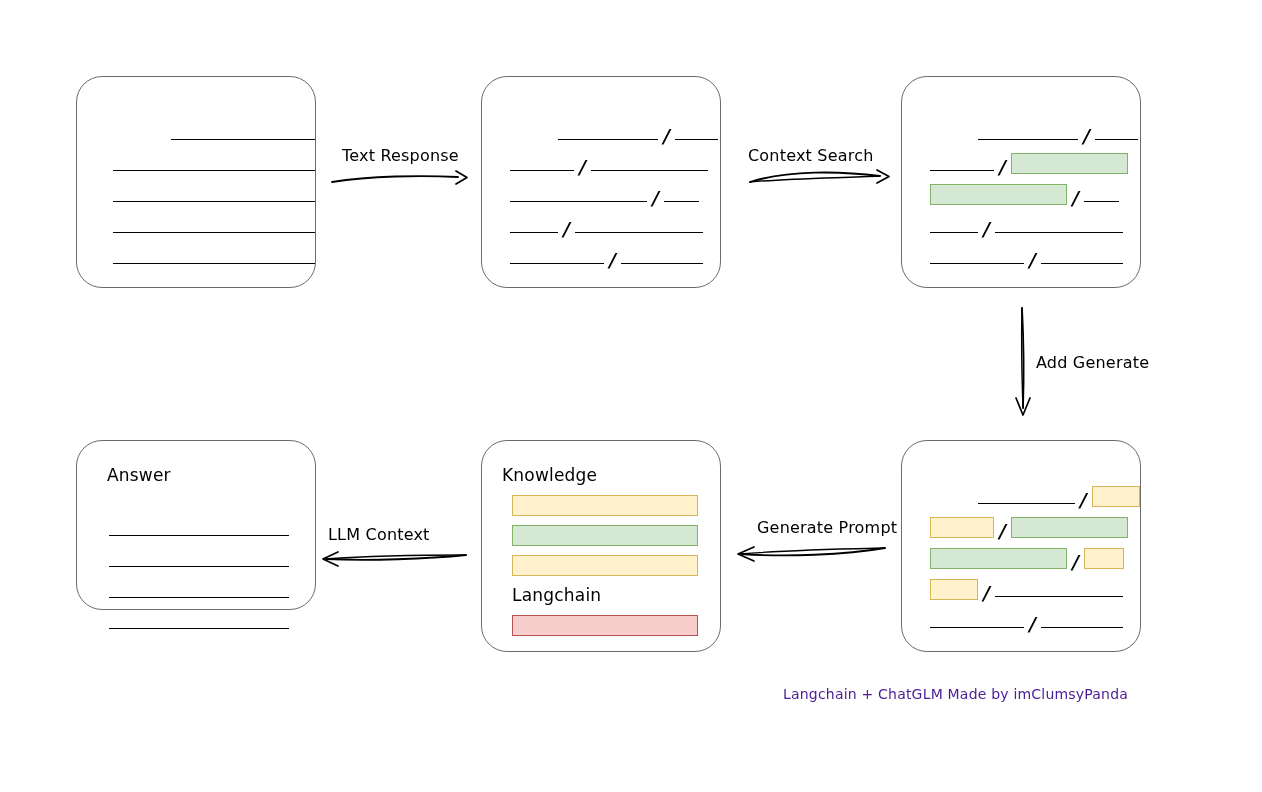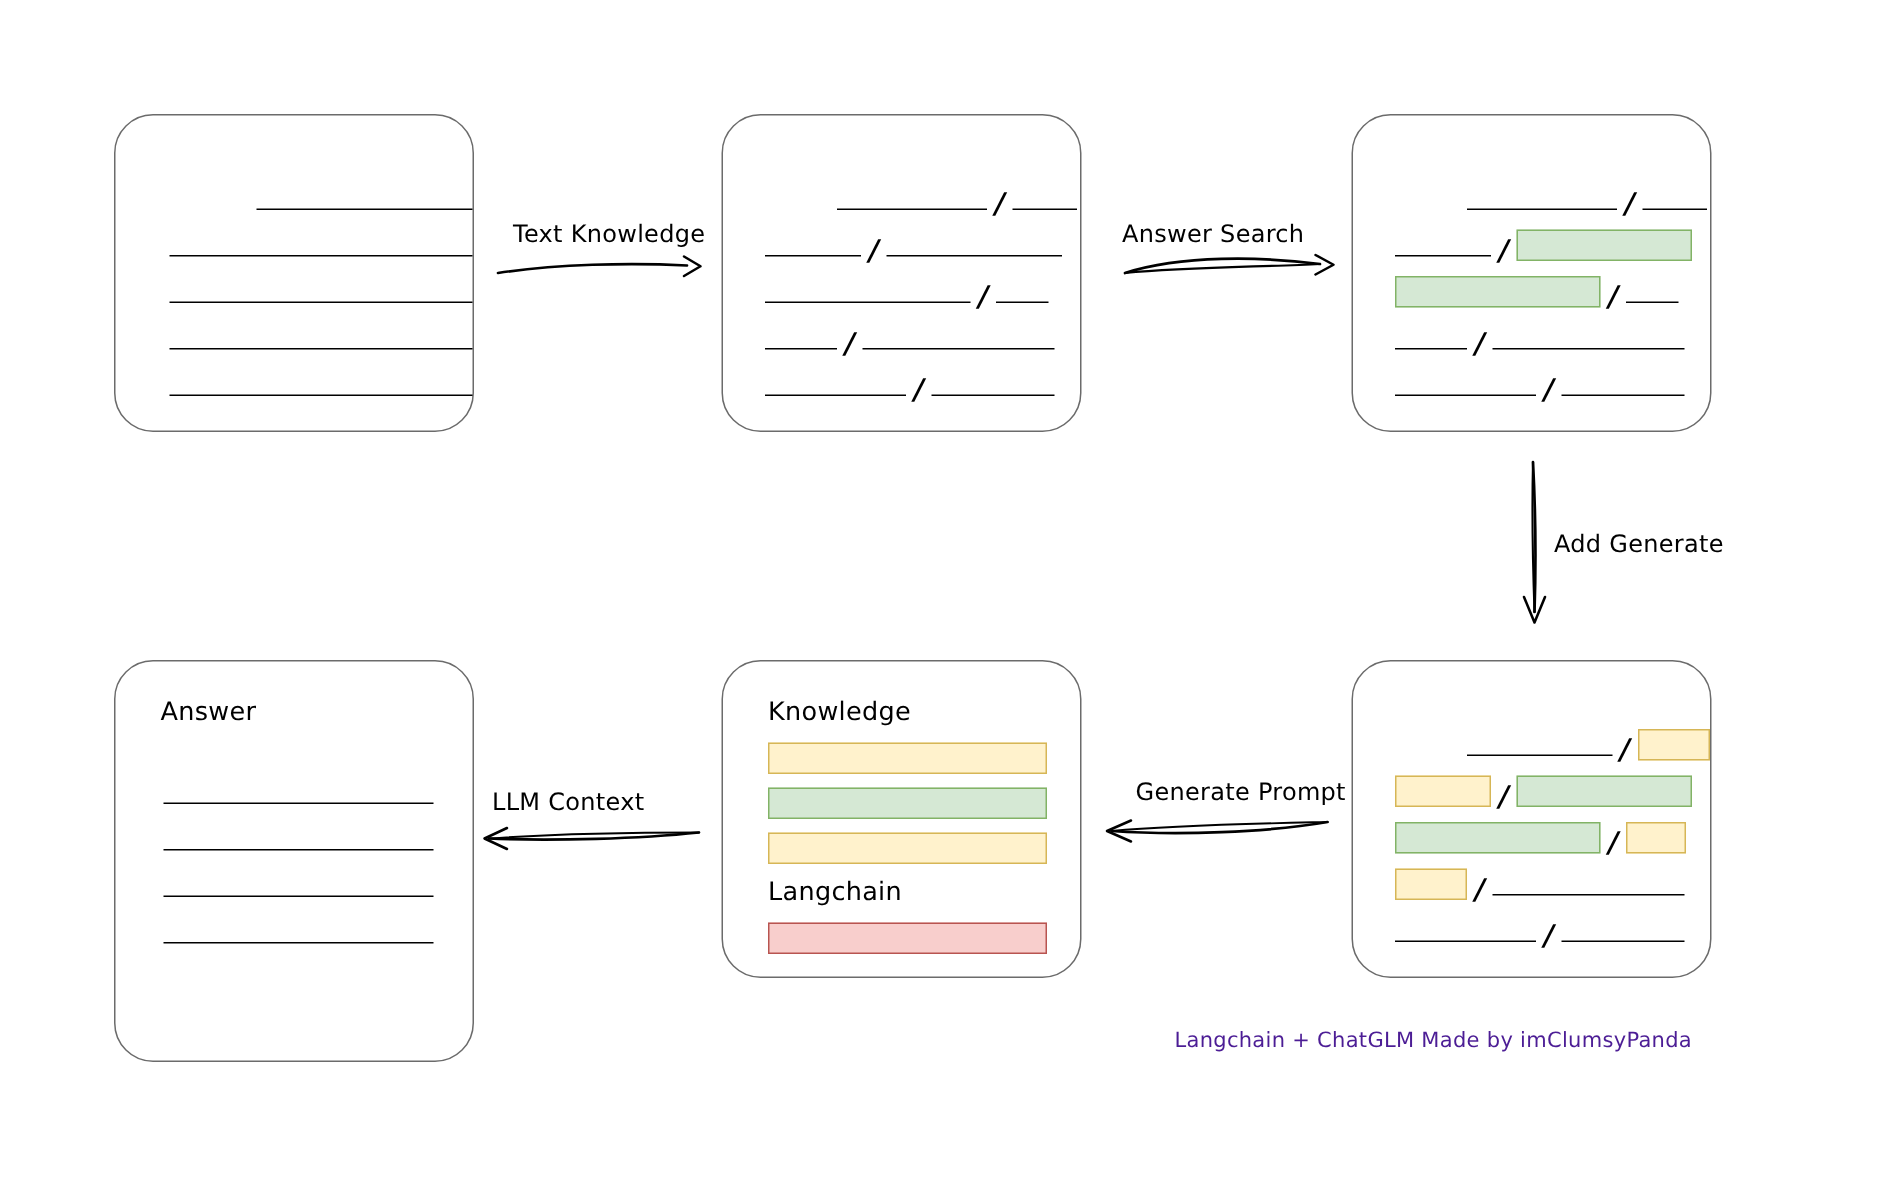--- a/index.html
+++ b/index.html
@@ -129,21 +129,21 @@
         </div>
         <div class="docrow">
           <span class="seg" style="width: 205px;"></span>
         </div>
         <div class="docrow">
           <span class="seg" style="width: 205px;"></span>
         </div>
       </div>
   </div>
 
-  <div class="edge-label" style="left:342px; top:146px;">Text Knowledge</div>
+  <div class="edge-label" style="left:342px; top:146px;">Text Response</div>
   <svg class="arrow-svg" style="left:330px; top:166px;" width="140" height="26" viewBox="0 0 140 26">
     <path d="M2,16 C40,10 90,9 128,11" stroke="#000" stroke-width="1.8" fill="none" stroke-linecap="round"></path>
     <path d="M126,5 L137,11.5 L126,18" stroke="#000" stroke-width="1.7" fill="none" stroke-linejoin="round" stroke-linecap="round"></path>
   </svg>
 
   <div class="card" style="left:481px; top:76px; width:240px; height:212px;">
     <div class="doclines" style="left:28px; top:32px;">
         <div class="docrow">
           <span class="seg" style="width: 100px; margin-left: 48px;"></span>
           <span class="slash">/</span>
@@ -165,21 +165,21 @@
           <span class="seg" style="width: 128px;"></span>
         </div>
         <div class="docrow">
           <span class="seg" style="width: 94px;"></span>
           <span class="slash">/</span>
           <span class="seg" style="width: 82px;"></span>
         </div>
       </div>
   </div>
 
-  <div class="edge-label" style="left:748px; top:146px;">Answer Search</div>
+  <div class="edge-label" style="left:748px; top:146px;">Context Search</div>
   <svg class="arrow-svg" style="left:748px; top:164px;" width="144" height="28" viewBox="0 0 144 28">
     <path d="M2,18 C40,6 92,7 132,12" stroke="#000" stroke-width="1.8" fill="none" stroke-linecap="round"></path>
     <path d="M2,18 C44,14 94,14 132,12" stroke="#000" stroke-width="1.5" fill="none" stroke-linecap="round"></path>
     <path d="M129,6 L141,12.5 L129,19" stroke="#000" stroke-width="1.7" fill="none" stroke-linejoin="round" stroke-linecap="round"></path>
   </svg>
 
   <div class="card" style="left:901px; top:76px; width:240px; height:212px;">
     <div class="doclines" style="left:28px; top:32px;">
         <div class="docrow">
           <span class="seg" style="width: 100px; margin-left: 48px;"></span>
@@ -209,21 +209,21 @@
       </div>
   </div>
 
   <div class="edge-label" style="left:1036px; top:353px;">Add Generate</div>
   <svg class="arrow-svg" style="left:1010px; top:306px;" width="28" height="112" viewBox="0 0 28 112">
     <path d="M12,2 C14,40 14,72 13,102" stroke="#000" stroke-width="1.8" fill="none" stroke-linecap="round"></path>
     <path d="M12,2 C11,42 12,74 13,102" stroke="#000" stroke-width="1.4" fill="none" stroke-linecap="round"></path>
     <path d="M6,92 L13,109 L20,92" stroke="#000" stroke-width="1.7" fill="none" stroke-linejoin="round" stroke-linecap="round"></path>
   </svg>
 
-  <div class="card" style="left:76px; top:440px; width:240px; height:268px;">
+  <div class="card" style="left:76px; top:440px; width:240px; height:170px;">
     <div class="card-heading" style="left:30px; top:24px;">Answer</div>
     <div class="doclines" style="left:32px; top:64px;">
         <div class="docrow">
           <span class="seg" style="width: 180px;"></span>
         </div>
         <div class="docrow">
           <span class="seg" style="width: 180px;"></span>
         </div>
         <div class="docrow">
           <span class="seg" style="width: 180px;"></span>
@@ -235,21 +235,21 @@
   </div>
 
   <div class="edge-label" style="left:328px; top:525px;">LLM Context</div>
   <svg class="arrow-svg" style="left:320px; top:546px;" width="148" height="26" viewBox="0 0 148 26">
     <path d="M146,9 C108,13 48,15 6,13" stroke="#000" stroke-width="1.8" fill="none" stroke-linecap="round"></path>
     <path d="M146,9 C104,9 48,10 6,13" stroke="#000" stroke-width="1.3" fill="none" stroke-linecap="round"></path>
     <path d="M18,6 L3,13 L18,20" stroke="#000" stroke-width="1.7" fill="none" stroke-linejoin="round" stroke-linecap="round"></path>
   </svg>
 
   <div class="card" style="left:481px; top:440px; width:240px; height:212px;">
-    <div class="card-heading" style="left:30px; top:24px;">Knowledge</div>
+    <div class="card-heading" style="left:20px; top:24px;">Knowledge</div>
     <div style="position:absolute; left:30px; top:54px;">
         <div class="bar yellow" style="width: 186px; top: 0px; left: 0px;"></div>
         <div class="bar green" style="width: 186px; top: 30px; left: 0px;"></div>
         <div class="bar yellow" style="width: 186px; top: 60px; left: 0px;"></div>
       </div>
     <div class="card-heading" style="left:30px; top:144px;">Langchain</div>
     <div style="position:absolute; left:30px; top:174px;">
         <div class="bar red" style="width: 186px; top: 0px; left: 0px;"></div>
       </div>
   </div>

